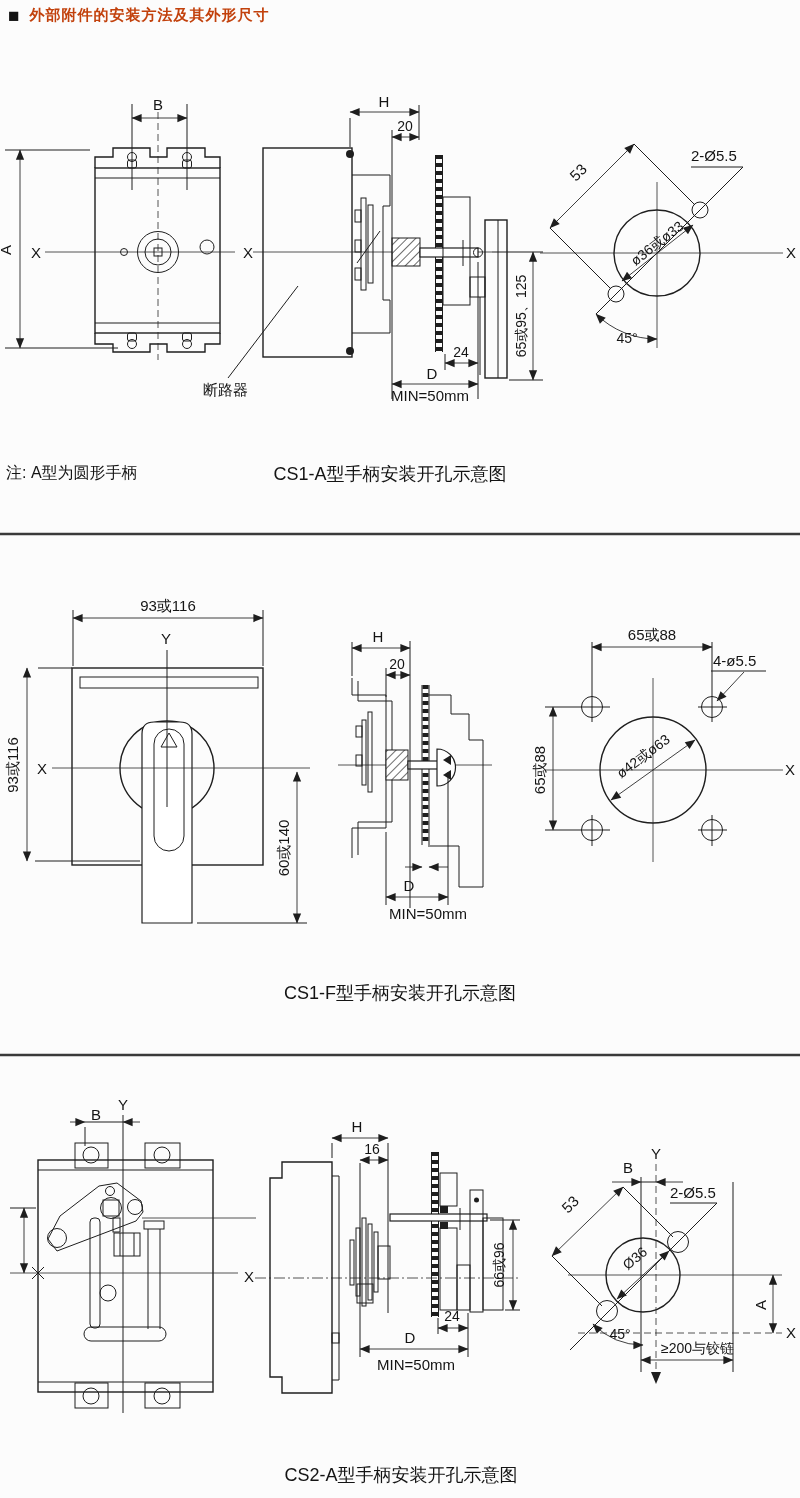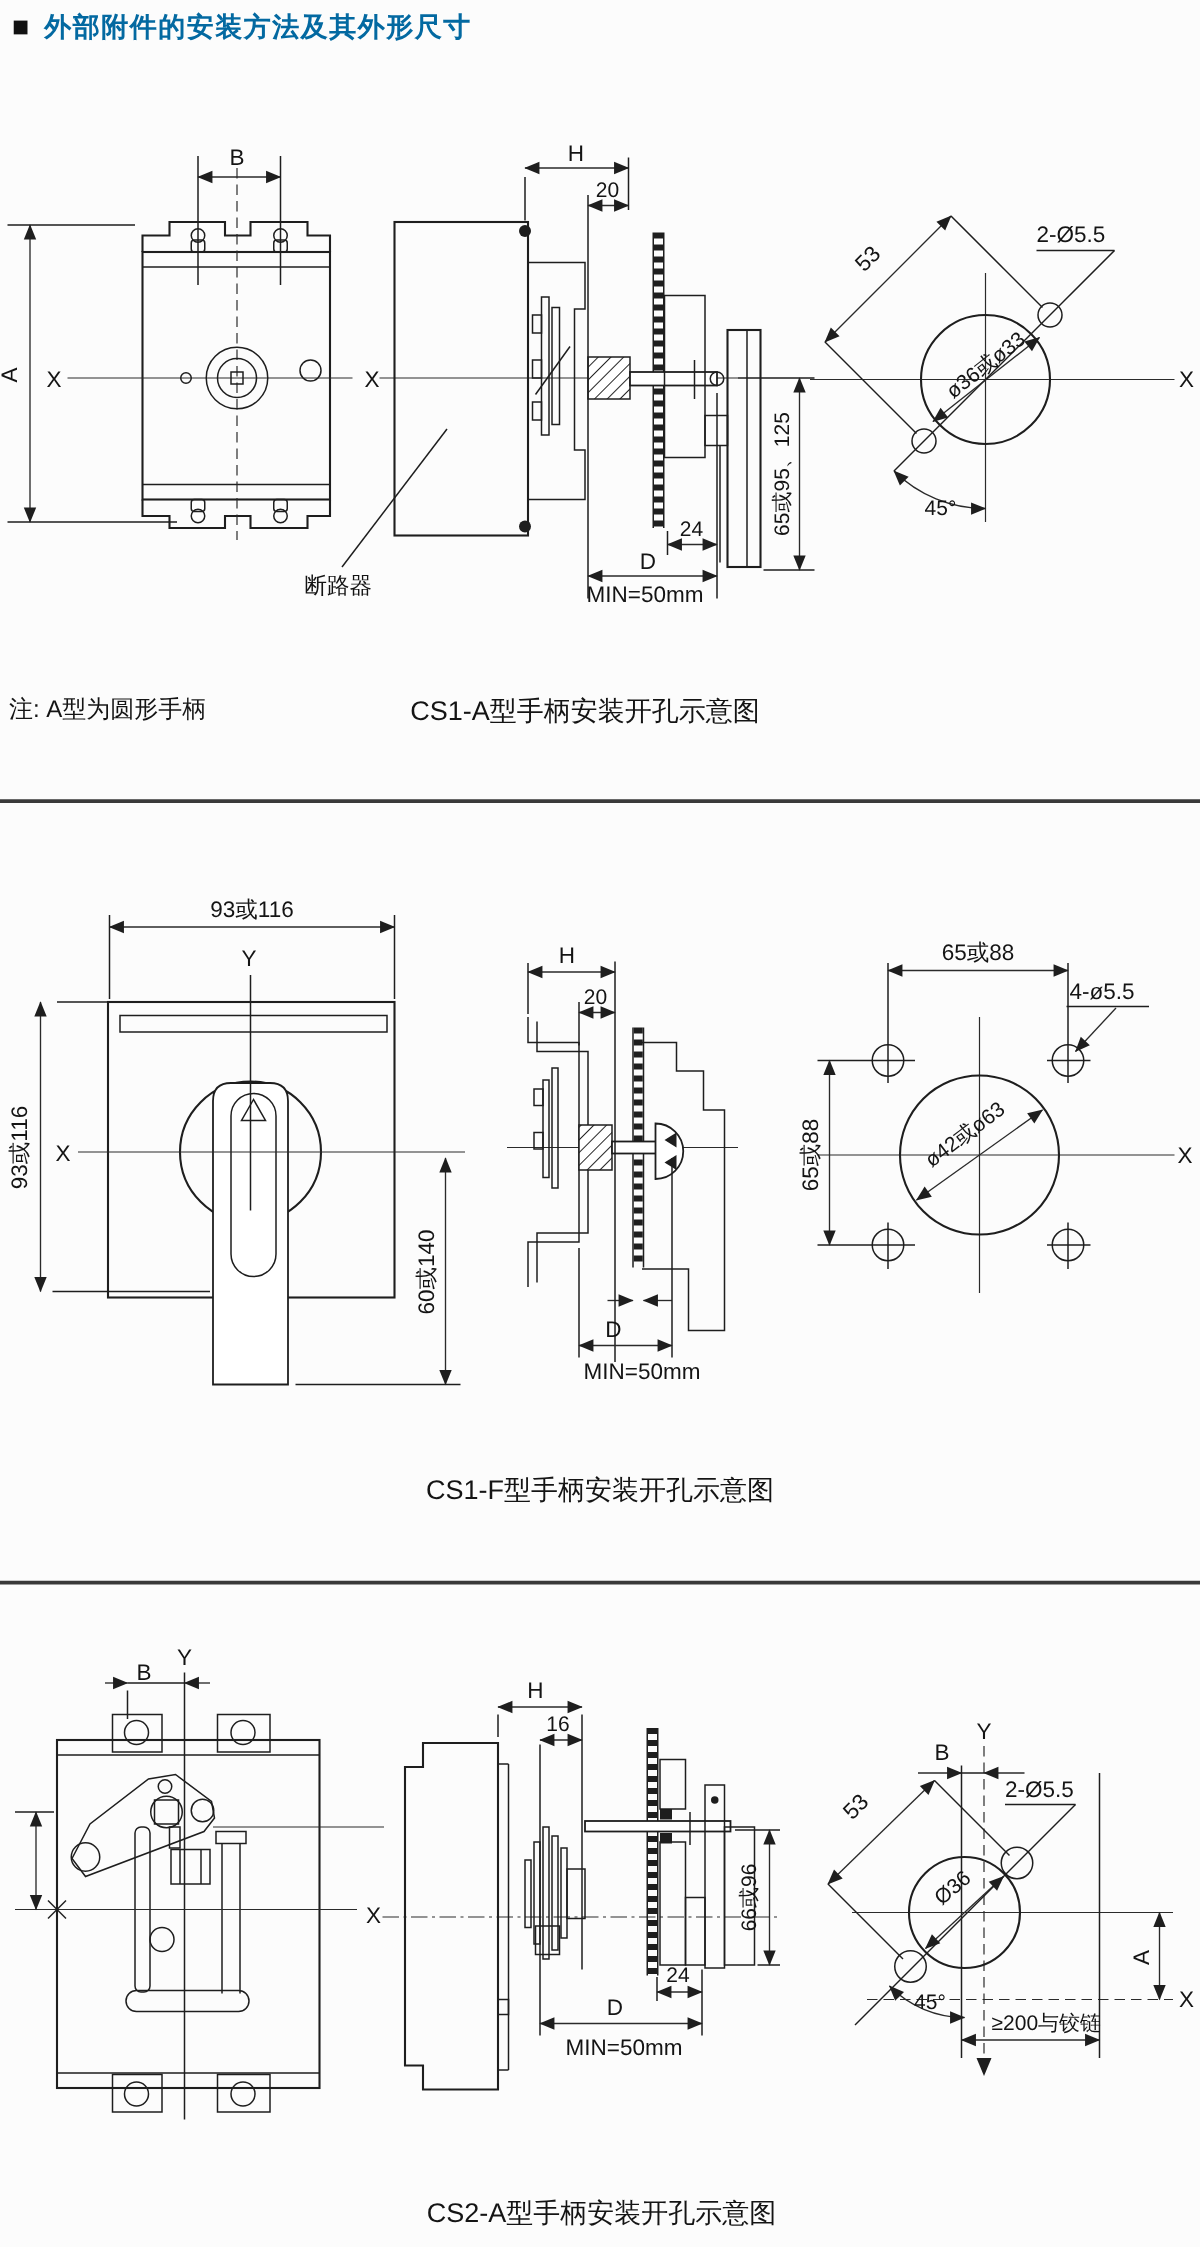--- a/index.html
+++ b/index.html
@@ -1,19 +1,19 @@
 <!DOCTYPE html>
 <html><head>
 <meta charset="utf-8">
 <style>
   html,body{margin:0;padding:0;background:#fcfcfc;}
   .page{position:relative;width:800px;height:1498px;background:#fcfcfc;font-family:"Liberation Sans",sans-serif;overflow:hidden;}
   header{position:absolute;top:6px;left:8px;display:flex;align-items:center;gap:10px;}
   .bullet{font-size:19px;line-height:1;color:#111;}
-  h1{margin:0;font-size:18px;font-weight:bold;color:#0369a1;letter-spacing:1px;}
+  h1{margin:0;font-size:15px;font-weight:bold;color:#c2410c;letter-spacing:1px;}
   svg.drawing{position:absolute;top:0;left:0;}
   svg text{font-family:"Liberation Sans",sans-serif;fill:#141414;}
   .ts{font-size:15px}.tm{font-size:14px}.tb{font-size:16px}.tc{font-size:18px}
   .mid{text-anchor:middle}
   .ol{fill:none;stroke:#1e1e1e;stroke-width:1.4;stroke-linejoin:miter}
   .tl{fill:none;stroke:#1e1e1e;stroke-width:1}
   .cl{fill:none;stroke:#2a2a2a;stroke-width:0.8}
   .dim{fill:none;stroke:#2a2a2a;stroke-width:0.9}
   .dsh{stroke-dasharray:7 4}
   .dd{stroke-dasharray:11 3 2 3}

